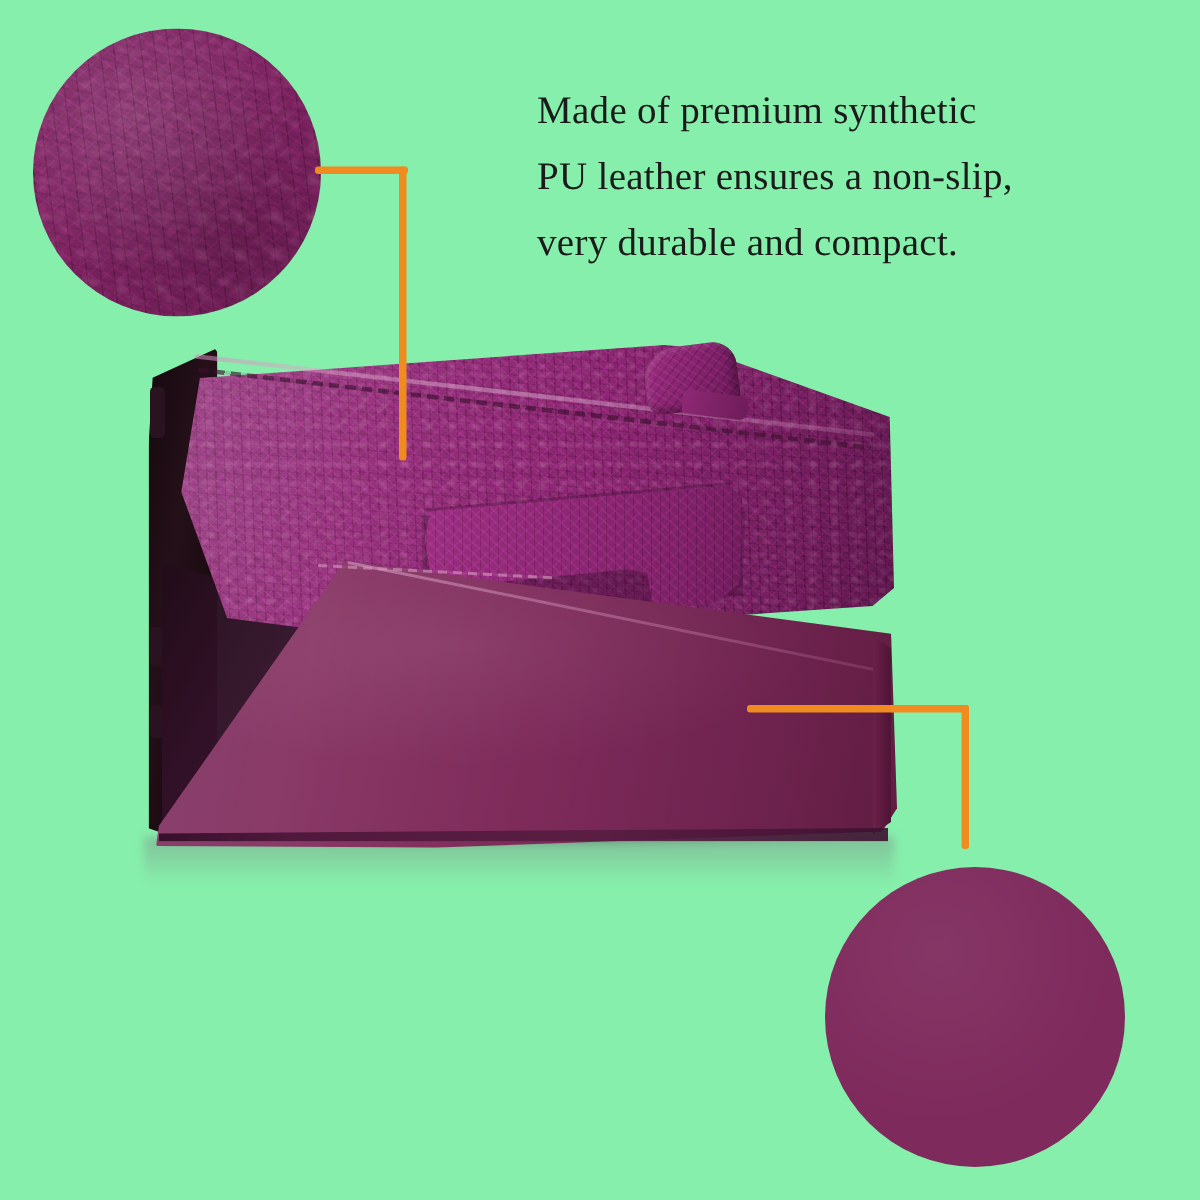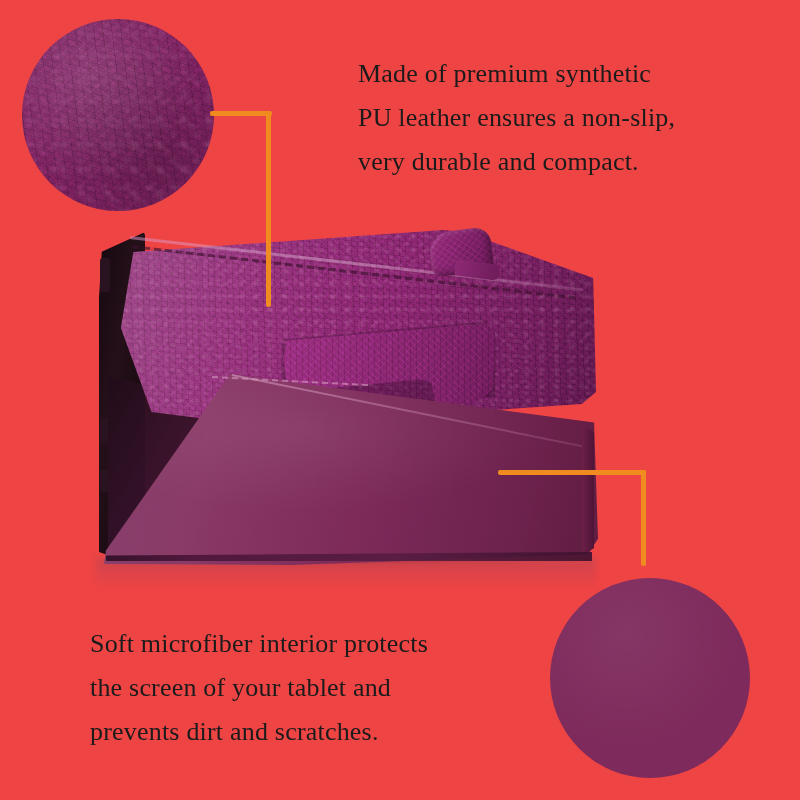--- a/index.html
+++ b/index.html
@@ -1,18 +1,18 @@
 <!DOCTYPE html>
 <html><head>
 <meta charset="utf-8">
 <style>
   html,body{margin:0;padding:0;background:#ffffff;}
   #stage{
     position:relative;width:800px;height:800px;overflow:hidden;
-    background:#ef4444;
+    background:#86efac;
     font-family:"Liberation Serif", "DejaVu Serif", serif;
   }
 
   
   .callout{
     position:absolute;
     color:#1b1b1b;
     font-size:26px;
     line-height:44px;
     letter-spacing:.2px;
@@ -298,17 +298,14 @@
 
   <div class="lead lead-h" id="lead1-h"></div>
   <div class="lead lead-v" id="lead1-v"></div>
   <div class="lead lead-h" id="lead2-h"></div>
   <div class="lead lead-v" id="lead2-v"></div>
 
   <div class="callout" id="callout-top">Made of premium synthetic
 PU leather ensures a non-slip,
 very durable and compact.</div>
 
-  <div class="callout" id="callout-bottom">Soft microfiber interior protects
-the screen of your tablet and
-prevents dirt and scratches.</div>
 
 </div>
 
 </body></html>

